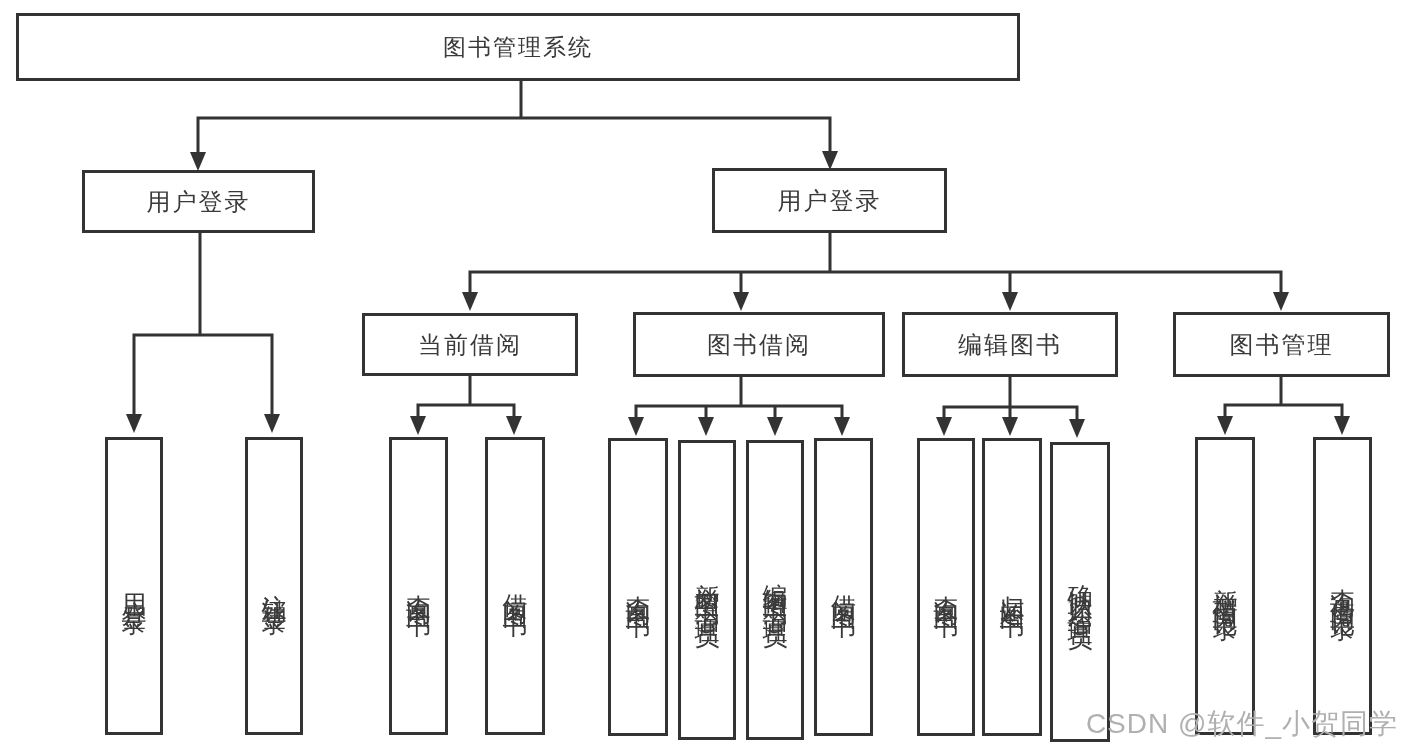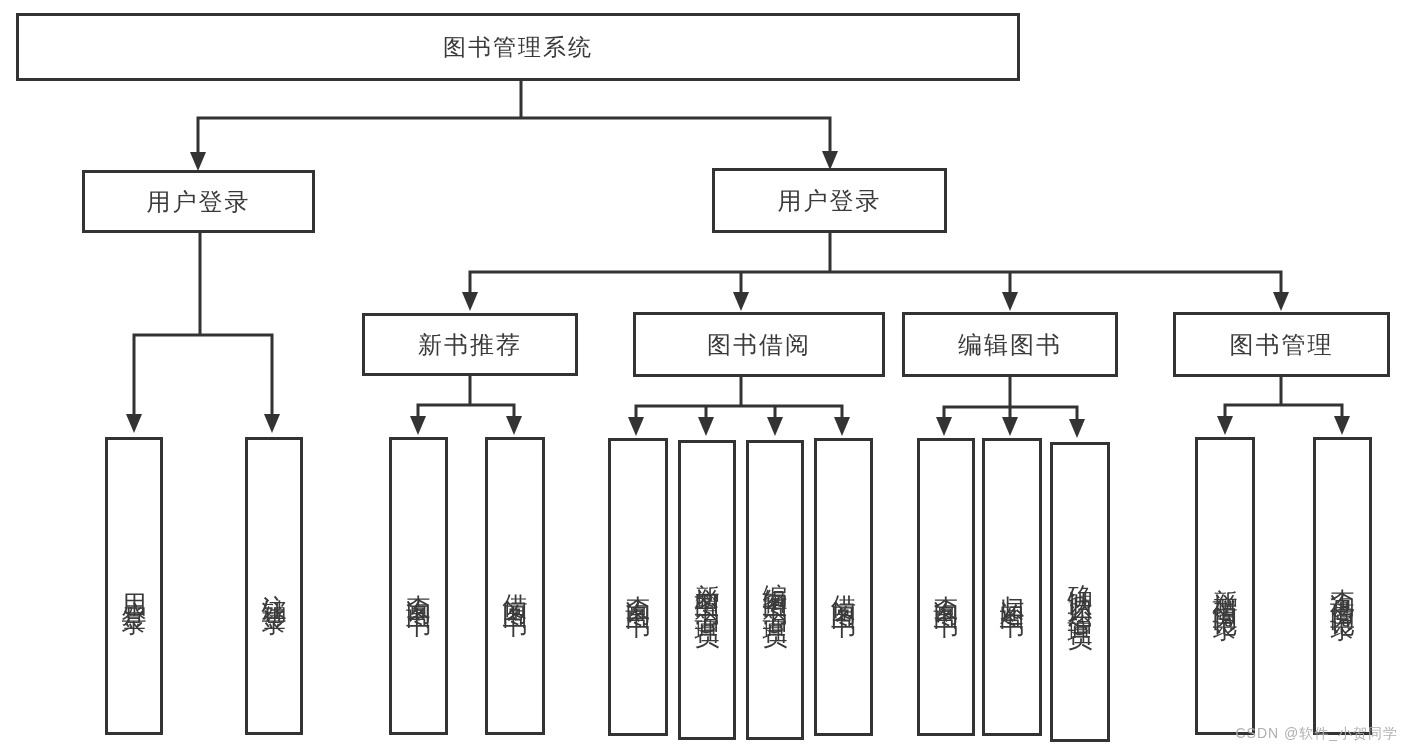--- a/index.html
+++ b/index.html
@@ -33,21 +33,21 @@
     writing-mode:vertical-rl;
     text-orientation:mixed;
     font-size:25px;
     letter-spacing:6px;
     line-height:1;
   }
   .watermark{
     position:absolute;
     right:7px;
     bottom:4px;
-    font-size:14px;
+    font-size:28px;
     letter-spacing:1px;
     color:var(--wm);
     z-index:5;
     white-space:nowrap;
   }
 </style>
 </head>
 <body>
 
 <div class="stage">
@@ -104,21 +104,21 @@
   </div>
 
   <div class="box v" style="left:105px;top:437px;width:58px;height:298px">
     <span>用户登录</span>
   </div>
   <div class="box v" style="left:245px;top:437px;width:58px;height:298px">
     <span>注销登录</span>
   </div>
 
   <div class="box h" style="left:362px;top:313px;width:216px;height:63px">
-    <span>新书推荐</span>
+    <span>当前借阅</span>
   </div>
   <div class="box h" style="left:633px;top:312px;width:252px;height:65px">
     <span>图书借阅</span>
   </div>
   <div class="box h" style="left:902px;top:312px;width:216px;height:65px">
     <span>编辑图书</span>
   </div>
   <div class="box h" style="left:1173px;top:312px;width:217px;height:65px">
     <span>图书管理</span>
   </div>

